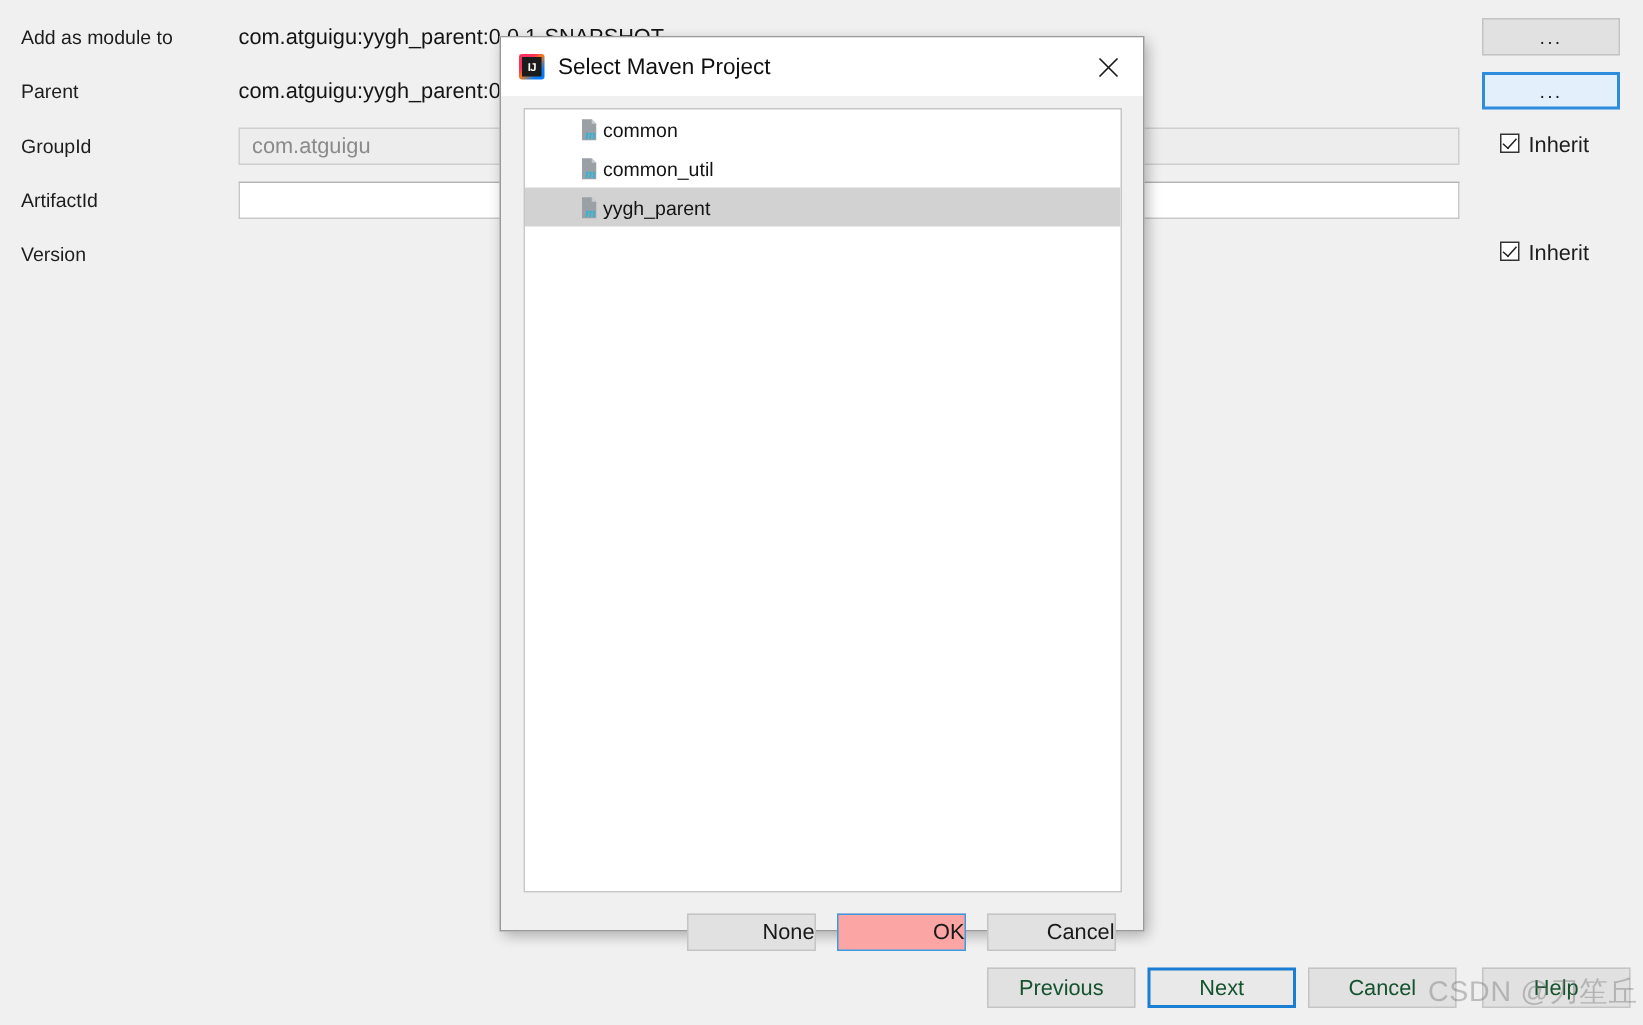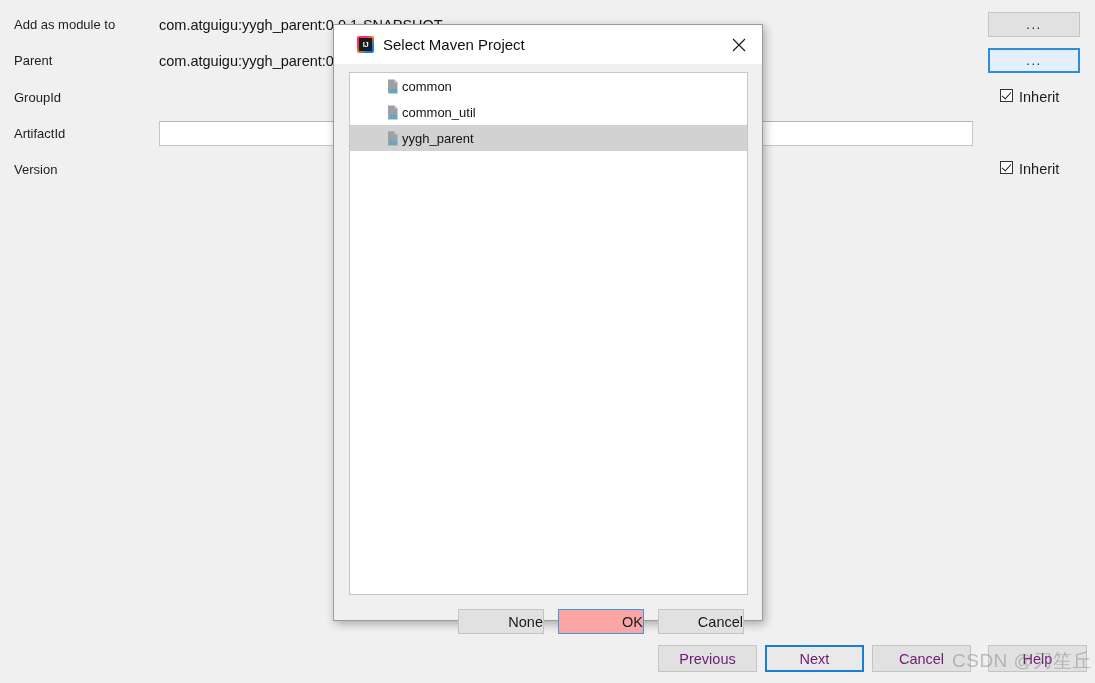--- a/index.html
+++ b/index.html
@@ -132,21 +132,21 @@
   
   .wiz-btn {
     position: absolute;
     top: 645px;
     height: 27px;
     box-sizing: border-box;
     border: 1px solid #c4c4c4;
     background: #e1e1e1;
     font-family: "Liberation Sans", sans-serif;
     font-size: 14.5px;
-    color: #701a75;
+    color: #14532d;
     text-align: center;
     line-height: 24px;
     cursor: default;
     padding: 0;
   }
   .wiz-btn.primary {
     border: 2px solid #1a7fd4;
     background: #e9e9e9;
     line-height: 22px;
   }
@@ -162,21 +162,21 @@
     border: 1px solid #9a9a9a;
     box-shadow: 2px 3px 9px rgba(0,0,0,0.30);
     box-sizing: border-box;
   }
   #dialog-titlebar {
     position: relative;
     height: 39px;
     background: #ffffff;
     display: flex;
     align-items: center;
-    padding-left: 23px;
+    padding-left: 12px;
   }
   .ij-logo {
     width: 17px;
     height: 17px;
     flex: none;
     position: relative;
     border-radius: 2px;
     overflow: hidden;
     background: linear-gradient(135deg, #fe315d 0%, #fe315d 32%, #f97a12 48%, #087cfa 78%, #087cfa 100%);
   }
@@ -294,20 +294,21 @@
 
   <div class="field-row" style="top:48px;">
     <span class="field-label">Parent</span>
     <span class="field-static">com.atguigu:yygh_parent:0.0.1-SNAPSHOT</span>
   </div>
   <button class="dots-btn focused" style="left:988px; top:48px;">...</button>
 
   <div class="field-row" style="top:85px;">
     <span class="field-label">GroupId</span>
   </div>
+  <input class="field-input" type="text" readonly="" style="top: 85px;" value="com.atguigu">
   <div class="inherit-row" style="top:89px;">
     <span class="chk"></span>
     <span class="inherit-label">Inherit</span>
   </div>
 
   <div class="field-row" style="top:121px;">
     <span class="field-label">ArtifactId</span>
   </div>
   <input class="field-input editable" type="text" style="top: 121px;" value="">
 

